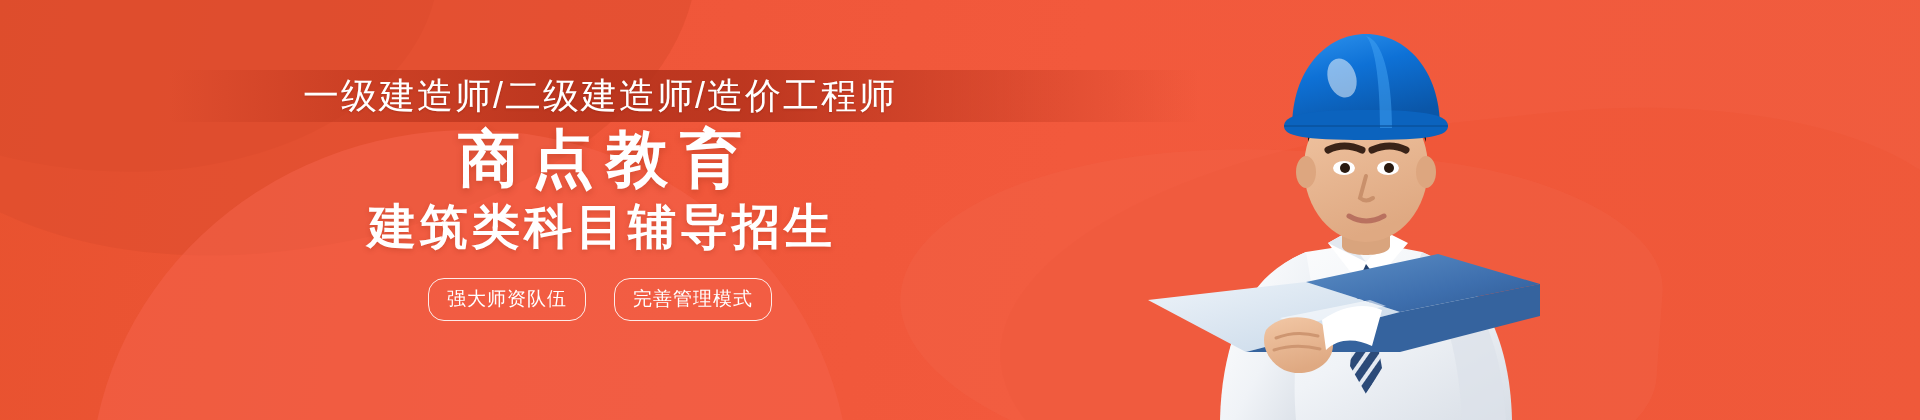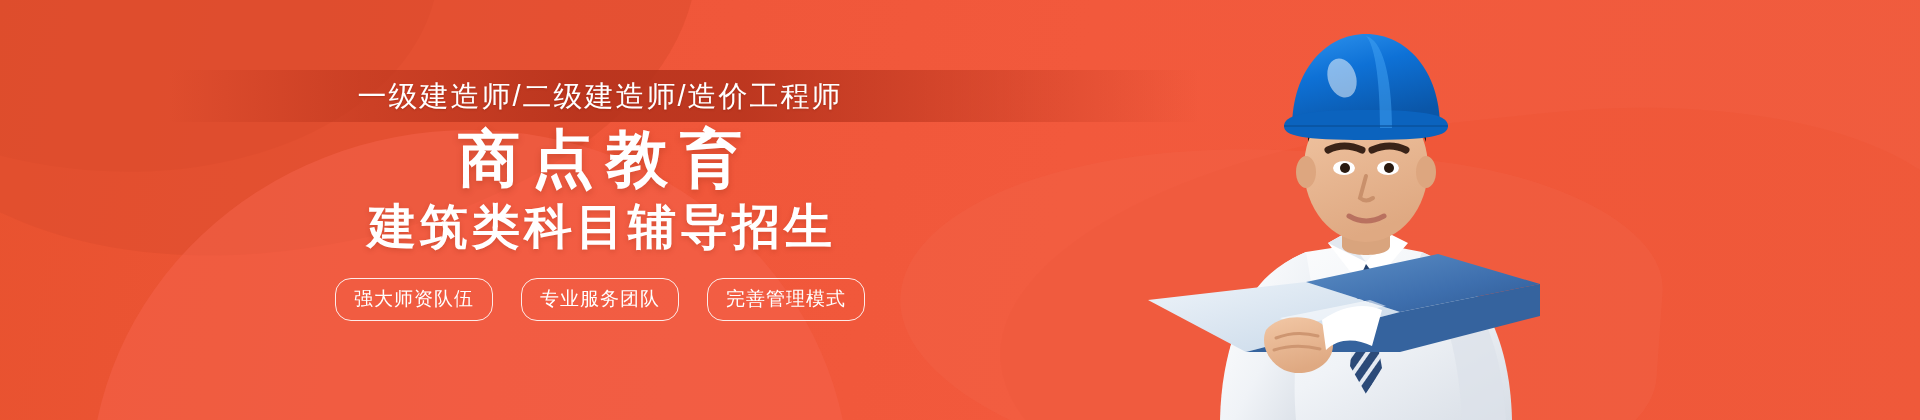--- a/index.html
+++ b/index.html
@@ -84,21 +84,21 @@
     position:absolute;
     left:0; top:0;
     width:1200px; height:420px;
     display:flex; flex-direction:column;
     align-items:center; justify-content:flex-start;
     padding-top:70px;
     color:#fff;
     z-index:5;
   }
   .subtitle{
-    font-size:29px;
+    font-size:36px;
     letter-spacing:2px;
     line-height:52px;
     height:48px;
     font-weight:400;
     white-space:nowrap;
     text-shadow:0 1px 2px rgba(120,30,12,.35);
   }
   .title{
     margin-top:8px;
     font-size:62px;
@@ -161,21 +161,20 @@
 
   <div class="copy">
     <div class="subtitle">一级建造师/二级建造师/造价工程师</div>
 
     <div class="title">商点教育</div>
 
     <div class="tagline">建筑类科目辅导招生</div>
 
     <div class="badges">
       <div class="badge">强大师资队伍</div>
-      <div class="badge">专业服务团队</div>
       <div class="badge">完善管理模式</div>
     </div>
   </div>
 
   <div class="person">
     <svg viewBox="0 0 520 420" xmlns="http://www.w3.org/2000/svg" aria-hidden="true">
       <defs>
         <linearGradient id="helmetG" x1="0" y1="0" x2="0.4" y2="1">
           <stop offset="0%" stop-color="#2E93EE"></stop>
           <stop offset="45%" stop-color="#0E71D6"></stop>

